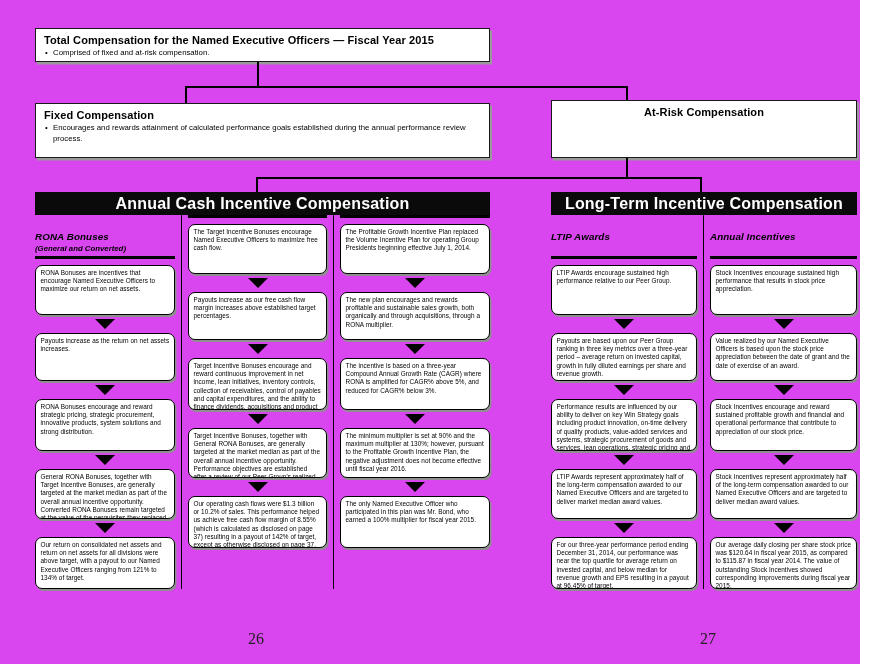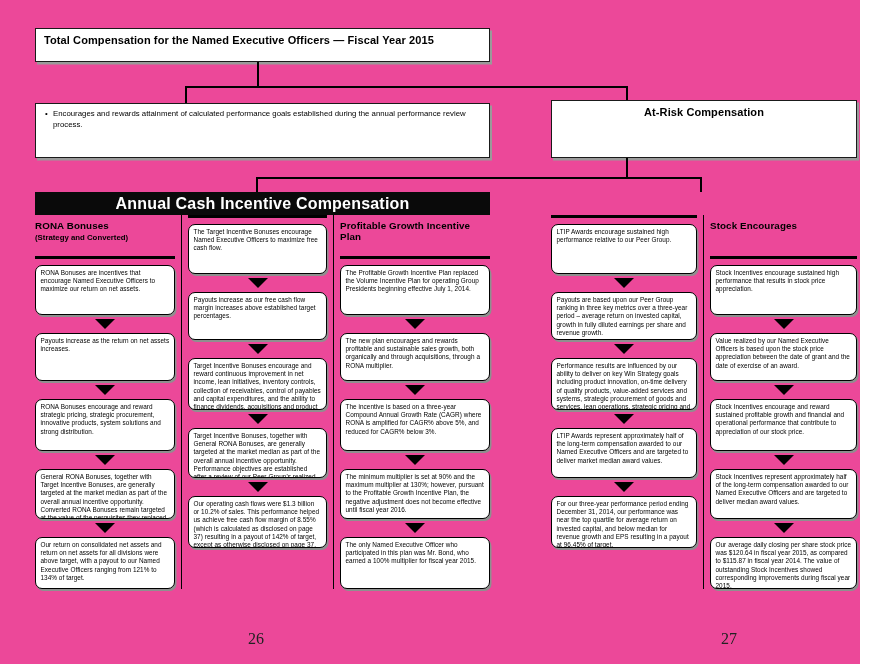--- a/index.html
+++ b/index.html
@@ -1,16 +1,16 @@
 <!DOCTYPE html>
 <html><head>
 <meta charset="utf-8">
 <style>
   html,body{margin:0;padding:0;background:#fff;}
-  .page{position:relative;width:860px;height:664px;background:#ec4899;overflow:hidden;
+  .page{position:relative;width:860px;height:664px;background:#d946ef;overflow:hidden;
         font-family:"Liberation Sans","DejaVu Sans",sans-serif;color:#000;}
 
   
   .bigbox{position:absolute;background:#fff;border:1.5px solid #1a1a1a;
           box-shadow:2px 2.5px 0 #9a9a9a;box-sizing:border-box;padding:5px 8px 4px 8px;}
   .bigbox .bb-title{font-weight:bold;font-size:11px;letter-spacing:.1px;margin-bottom:2px;}
   .bigbox ul{margin:0;padding:0;list-style:none;}
   .bigbox li{position:relative;padding-left:9px;font-size:7.8px;line-height:1.35;}
   .bigbox li::before{content:"\2022";position:absolute;left:1px;top:0;}
 
@@ -29,76 +29,81 @@
 
   
   .group{position:absolute;top:215px;display:grid;}
   .group-left{left:35px;width:455px;grid-template-columns:146px 152px 157px;}
   .group-right{left:551px;width:306px;grid-template-columns:152px 154px;}
   .col{box-sizing:border-box;padding:0 6px;}
   .col:first-child{padding-left:0;}
   .col:last-child{padding-right:0;}
   .col + .col{border-left:1.5px solid #000;}
 
-  .col-head{height:41px;padding-top:6px;box-sizing:border-box;}
+  .col-head{height:41px;padding-top:17px;box-sizing:border-box;font-style:italic;}
   .col-heading{font-weight:bold;font-size:9.8px;line-height:1.1;letter-spacing:.1px;}
   .col-subheading{font-weight:bold;font-size:7.8px;line-height:1.2;margin-top:1px;}
   .rule{height:2.5px;background:#000;margin-bottom:6px;}
 
   .fbox{background:#fff;border:1px solid #000;border-radius:7px;
         box-shadow:1.5px 2px .5px #8f8f8f;box-sizing:border-box;
         padding:3.5px 4.5px;overflow:hidden;}
   .fbox p{margin:0;font-size:6.4px;line-height:1.28;letter-spacing:.05px;}
   .r1{height:50px;} .r2{height:48px;} .r3{height:52px;} .r4{height:50px;} .r5{height:52px;}
 
   .arrow-slot{height:18px;display:flex;align-items:center;justify-content:center;}
   .tri{width:0;height:0;border-left:10px solid transparent;border-right:10px solid transparent;
        border-top:10px solid #000;}
 
   .pagenum{position:absolute;top:630px;font-family:"Liberation Serif","DejaVu Serif",serif;
            font-size:16px;color:#222;}
-  .pagenum.left{left:248px;} .pagenum.right{left:721px;}
+  .pagenum.left{left:248px;} .pagenum.right{left:700px;}
 </style>
 </head>
 <body>
 
 <div class="page">
 
   <div class="bigbox top-box">
     <div class="bb-title">Total Compensation for the Named Executive Officers — Fiscal Year 2015</div>
+    <ul>
+      <li>Comprised of fixed and at-risk compensation.</li>
+    </ul>
   </div>
 
   <div class="conn" style="left:257px;top:62px;width:2px;height:26px;"></div>
   <div class="conn" style="left:185px;top:86px;width:443px;height:2px;"></div>
   <div class="conn" style="left:185px;top:86px;width:2px;height:17px;"></div>
   <div class="conn" style="left:626px;top:86px;width:2px;height:14px;"></div>
 
   <div class="bigbox fixed-box">
+    <div class="bb-title">Fixed Compensation</div>
     <ul>
       <li>Encourages and rewards attainment of calculated performance goals established during the annual performance review process.</li>
     </ul>
   </div>
 
   <div class="bigbox atrisk-box">
     <div class="bb-title">At-Risk Compensation</div>
   </div>
 
   <div class="conn" style="left:626px;top:158px;width:2px;height:21px;"></div>
   <div class="conn" style="left:256px;top:177px;width:446px;height:2px;"></div>
   <div class="conn" style="left:256px;top:177px;width:2px;height:15px;"></div>
   <div class="conn" style="left:700px;top:177px;width:2px;height:15px;"></div>
 
   <div class="bar bar-left">Annual Cash Incentive Compensation</div>
+  <div class="bar bar-right">Long-Term Incentive Compensation</div>
 
   <div class="group group-left">
 
     <div class="col">
       <div class="col-head">
         <div class="col-heading">RONA Bonuses</div>
-        <div class="col-subheading">(Strategy and Converted)</div>
+        <div class="col-subheading">(General and Converted)</div>
       </div>
       <div class="rule"></div>
       <div class="fbox r1">
           <p>RONA Bonuses are incentives that encourage Named Executive Officers to maximize our return on net assets.</p>
         </div>
       <div class="arrow-slot">
           <div class="tri"></div>
         </div>
       <div class="fbox r2">
           <p>Payouts increase as the return on net assets increases.</p>
@@ -148,59 +153,59 @@
         </div>
       <div class="arrow-slot">
           <div class="tri"></div>
         </div>
       <div class="fbox r5">
           <p>Our operating cash flows were $1.3 billion or 10.2% of sales. This performance helped us achieve free cash flow margin of 8.55% (which is calculated as disclosed on page 37) resulting in a payout of 142% of target, except as otherwise disclosed on page 37.</p>
         </div>
     </div>
 
     <div class="col">
+      <div class="rule"></div>
+      <div class="fbox r1">
+          <p>The Profitable Growth Incentive Plan replaced the Volume Incentive Plan for operating Group Presidents beginning effective July 1, 2014.</p>
+        </div>
+      <div class="arrow-slot">
+          <div class="tri"></div>
+        </div>
+      <div class="fbox r2">
+          <p>The new plan encourages and rewards profitable and sustainable sales growth, both organically and through acquisitions, through a RONA multiplier.</p>
+        </div>
+      <div class="arrow-slot">
+          <div class="tri"></div>
+        </div>
+      <div class="fbox r3">
+          <p>The incentive is based on a three-year Compound Annual Growth Rate (CAGR) where RONA is amplified for CAGR% above 5%, and reduced for CAGR% below 3%.</p>
+        </div>
+      <div class="arrow-slot">
+          <div class="tri"></div>
+        </div>
+      <div class="fbox r4">
+          <p>The minimum multiplier is set at 90% and the maximum multiplier at 130%; however, pursuant to the Profitable Growth Incentive Plan, the negative adjustment does not become effective until fiscal year 2016.</p>
+        </div>
+      <div class="arrow-slot">
+          <div class="tri"></div>
+        </div>
+      <div class="fbox r5">
+          <p>The only Named Executive Officer who participated in this plan was Mr. Bond, who earned a 100% multiplier for fiscal year 2015.</p>
+        </div>
+    </div>
+  </div>
+
+  <div class="group group-right">
+
+    <div class="col">
       <div class="col-head">
-        <div class="col-heading">Profitable Growth Incentive Plan</div>
+        <div class="col-heading">LTIP Awards</div>
       </div>
       <div class="rule"></div>
       <div class="fbox r1">
-          <p>The Profitable Growth Incentive Plan replaced the Volume Incentive Plan for operating Group Presidents beginning effective July 1, 2014.</p>
-        </div>
-      <div class="arrow-slot">
-          <div class="tri"></div>
-        </div>
-      <div class="fbox r2">
-          <p>The new plan encourages and rewards profitable and sustainable sales growth, both organically and through acquisitions, through a RONA multiplier.</p>
-        </div>
-      <div class="arrow-slot">
-          <div class="tri"></div>
-        </div>
-      <div class="fbox r3">
-          <p>The incentive is based on a three-year Compound Annual Growth Rate (CAGR) where RONA is amplified for CAGR% above 5%, and reduced for CAGR% below 3%.</p>
-        </div>
-      <div class="arrow-slot">
-          <div class="tri"></div>
-        </div>
-      <div class="fbox r4">
-          <p>The minimum multiplier is set at 90% and the maximum multiplier at 130%; however, pursuant to the Profitable Growth Incentive Plan, the negative adjustment does not become effective until fiscal year 2016.</p>
-        </div>
-      <div class="arrow-slot">
-          <div class="tri"></div>
-        </div>
-      <div class="fbox r5">
-          <p>The only Named Executive Officer who participated in this plan was Mr. Bond, who earned a 100% multiplier for fiscal year 2015.</p>
-        </div>
-    </div>
-  </div>
-
-  <div class="group group-right">
-
-    <div class="col">
-      <div class="rule"></div>
-      <div class="fbox r1">
           <p>LTIP Awards encourage sustained high performance relative to our Peer Group.</p>
         </div>
       <div class="arrow-slot">
           <div class="tri"></div>
         </div>
       <div class="fbox r2">
           <p>Payouts are based upon our Peer Group ranking in three key metrics over a three-year period – average return on invested capital, growth in fully diluted earnings per share and revenue growth.</p>
         </div>
       <div class="arrow-slot">
           <div class="tri"></div>
@@ -217,21 +222,21 @@
       <div class="arrow-slot">
           <div class="tri"></div>
         </div>
       <div class="fbox r5">
           <p>For our three-year performance period ending December 31, 2014, our performance was near the top quartile for average return on invested capital, and below median for revenue growth and EPS resulting in a payout at 96.45% of target.</p>
         </div>
     </div>
 
     <div class="col">
       <div class="col-head">
-        <div class="col-heading">Stock Encourages</div>
+        <div class="col-heading">Annual Incentives</div>
       </div>
       <div class="rule"></div>
       <div class="fbox r1">
           <p>Stock Incentives encourage sustained high performance that results in stock price appreciation.</p>
         </div>
       <div class="arrow-slot">
           <div class="tri"></div>
         </div>
       <div class="fbox r2">
           <p>Value realized by our Named Executive Officers is based upon the stock price appreciation between the date of grant and the date of exercise of an award.</p>

